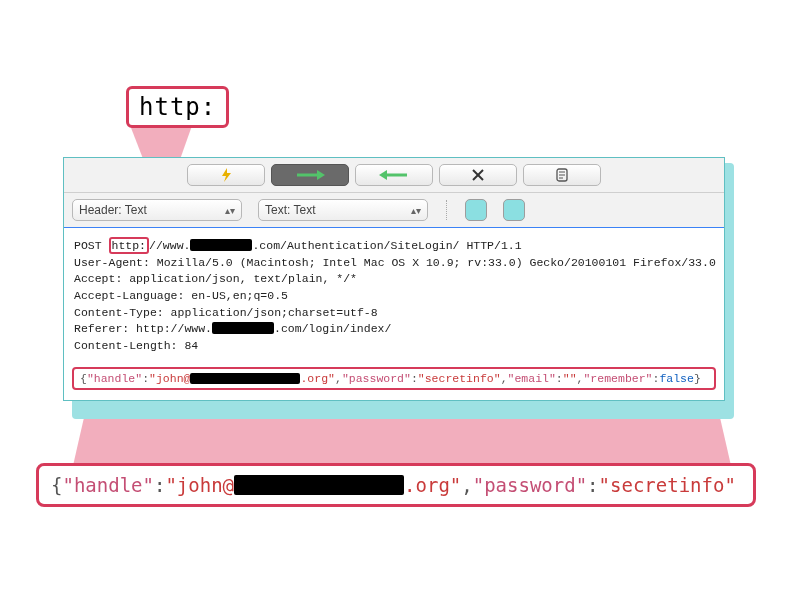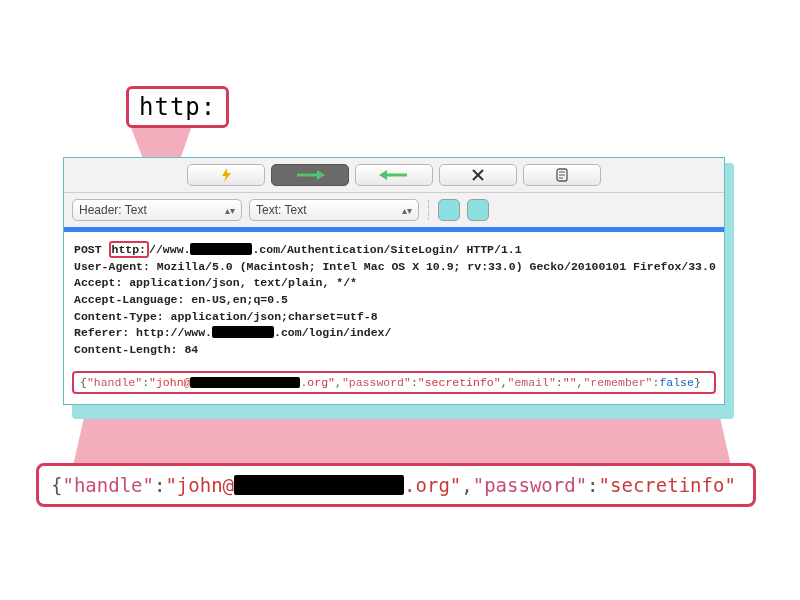--- a/index.html
+++ b/index.html
@@ -70,23 +70,23 @@
   }
 
   .toolbar {
     background: #f2f2f2;
     border-bottom: 1px solid #cfcfcf;
     padding: 6px 8px;
     display: flex; justify-content: center; gap: 6px;
   }
   .row2 {
     background: #f2f2f2;
-    border-bottom: 5px solid #3b82f6;
+    border-bottom: 1px solid #3b82f6;
     padding: 6px 8px;
-    display: flex; align-items: center; gap: 7px;
+    display: flex; align-items: center; gap: 16px;
   }
   .tbtn {
     width: 78px; height: 22px;
     border: 1px solid #b8b8b8; border-radius: 5px;
     background: linear-gradient(#ffffff,#e9e9e9);
     display: inline-flex; align-items: center; justify-content: center;
     cursor: pointer;
   }
   .tbtn.dark { background: #6a6a6a; border-color: #555; }
   .tbtn svg { display: block; }
@@ -101,21 +101,21 @@
   .select .chev { font-size: 10px; color: #666; }
   .vsep { width: 0; height: 20px; border-left: 1px dotted #aaa; margin: 0 2px; }
   .sqbtn {
     width: 22px; height: 22px; border: 1px solid #9d9d9d; border-radius: 5px;
     background: #8bdfe1; cursor: pointer;
   }
 
   .reqtext {
     padding: 10px 10px 8px 10px;
     white-space: pre;
-    font-size: 11.5px; line-height: 1.45; color: #222; font-weight: bold;
+    font-size: 11.5px; line-height: 1.45; color: #222;
   }
   .reqtext .redact-s { display:inline-block; background:#000; width:62px; height:12px; vertical-align:-2px; border-radius:2px; }
   .reqtext .hl {
     border: 2px solid #d63a5a; border-radius: 3px; padding: 0 1px;
   }
 
   .bodybox {
     margin: 4px 8px 10px 8px;
     border: 2px solid #d63a5a; border-radius: 4px;
     padding: 3px 6px;

